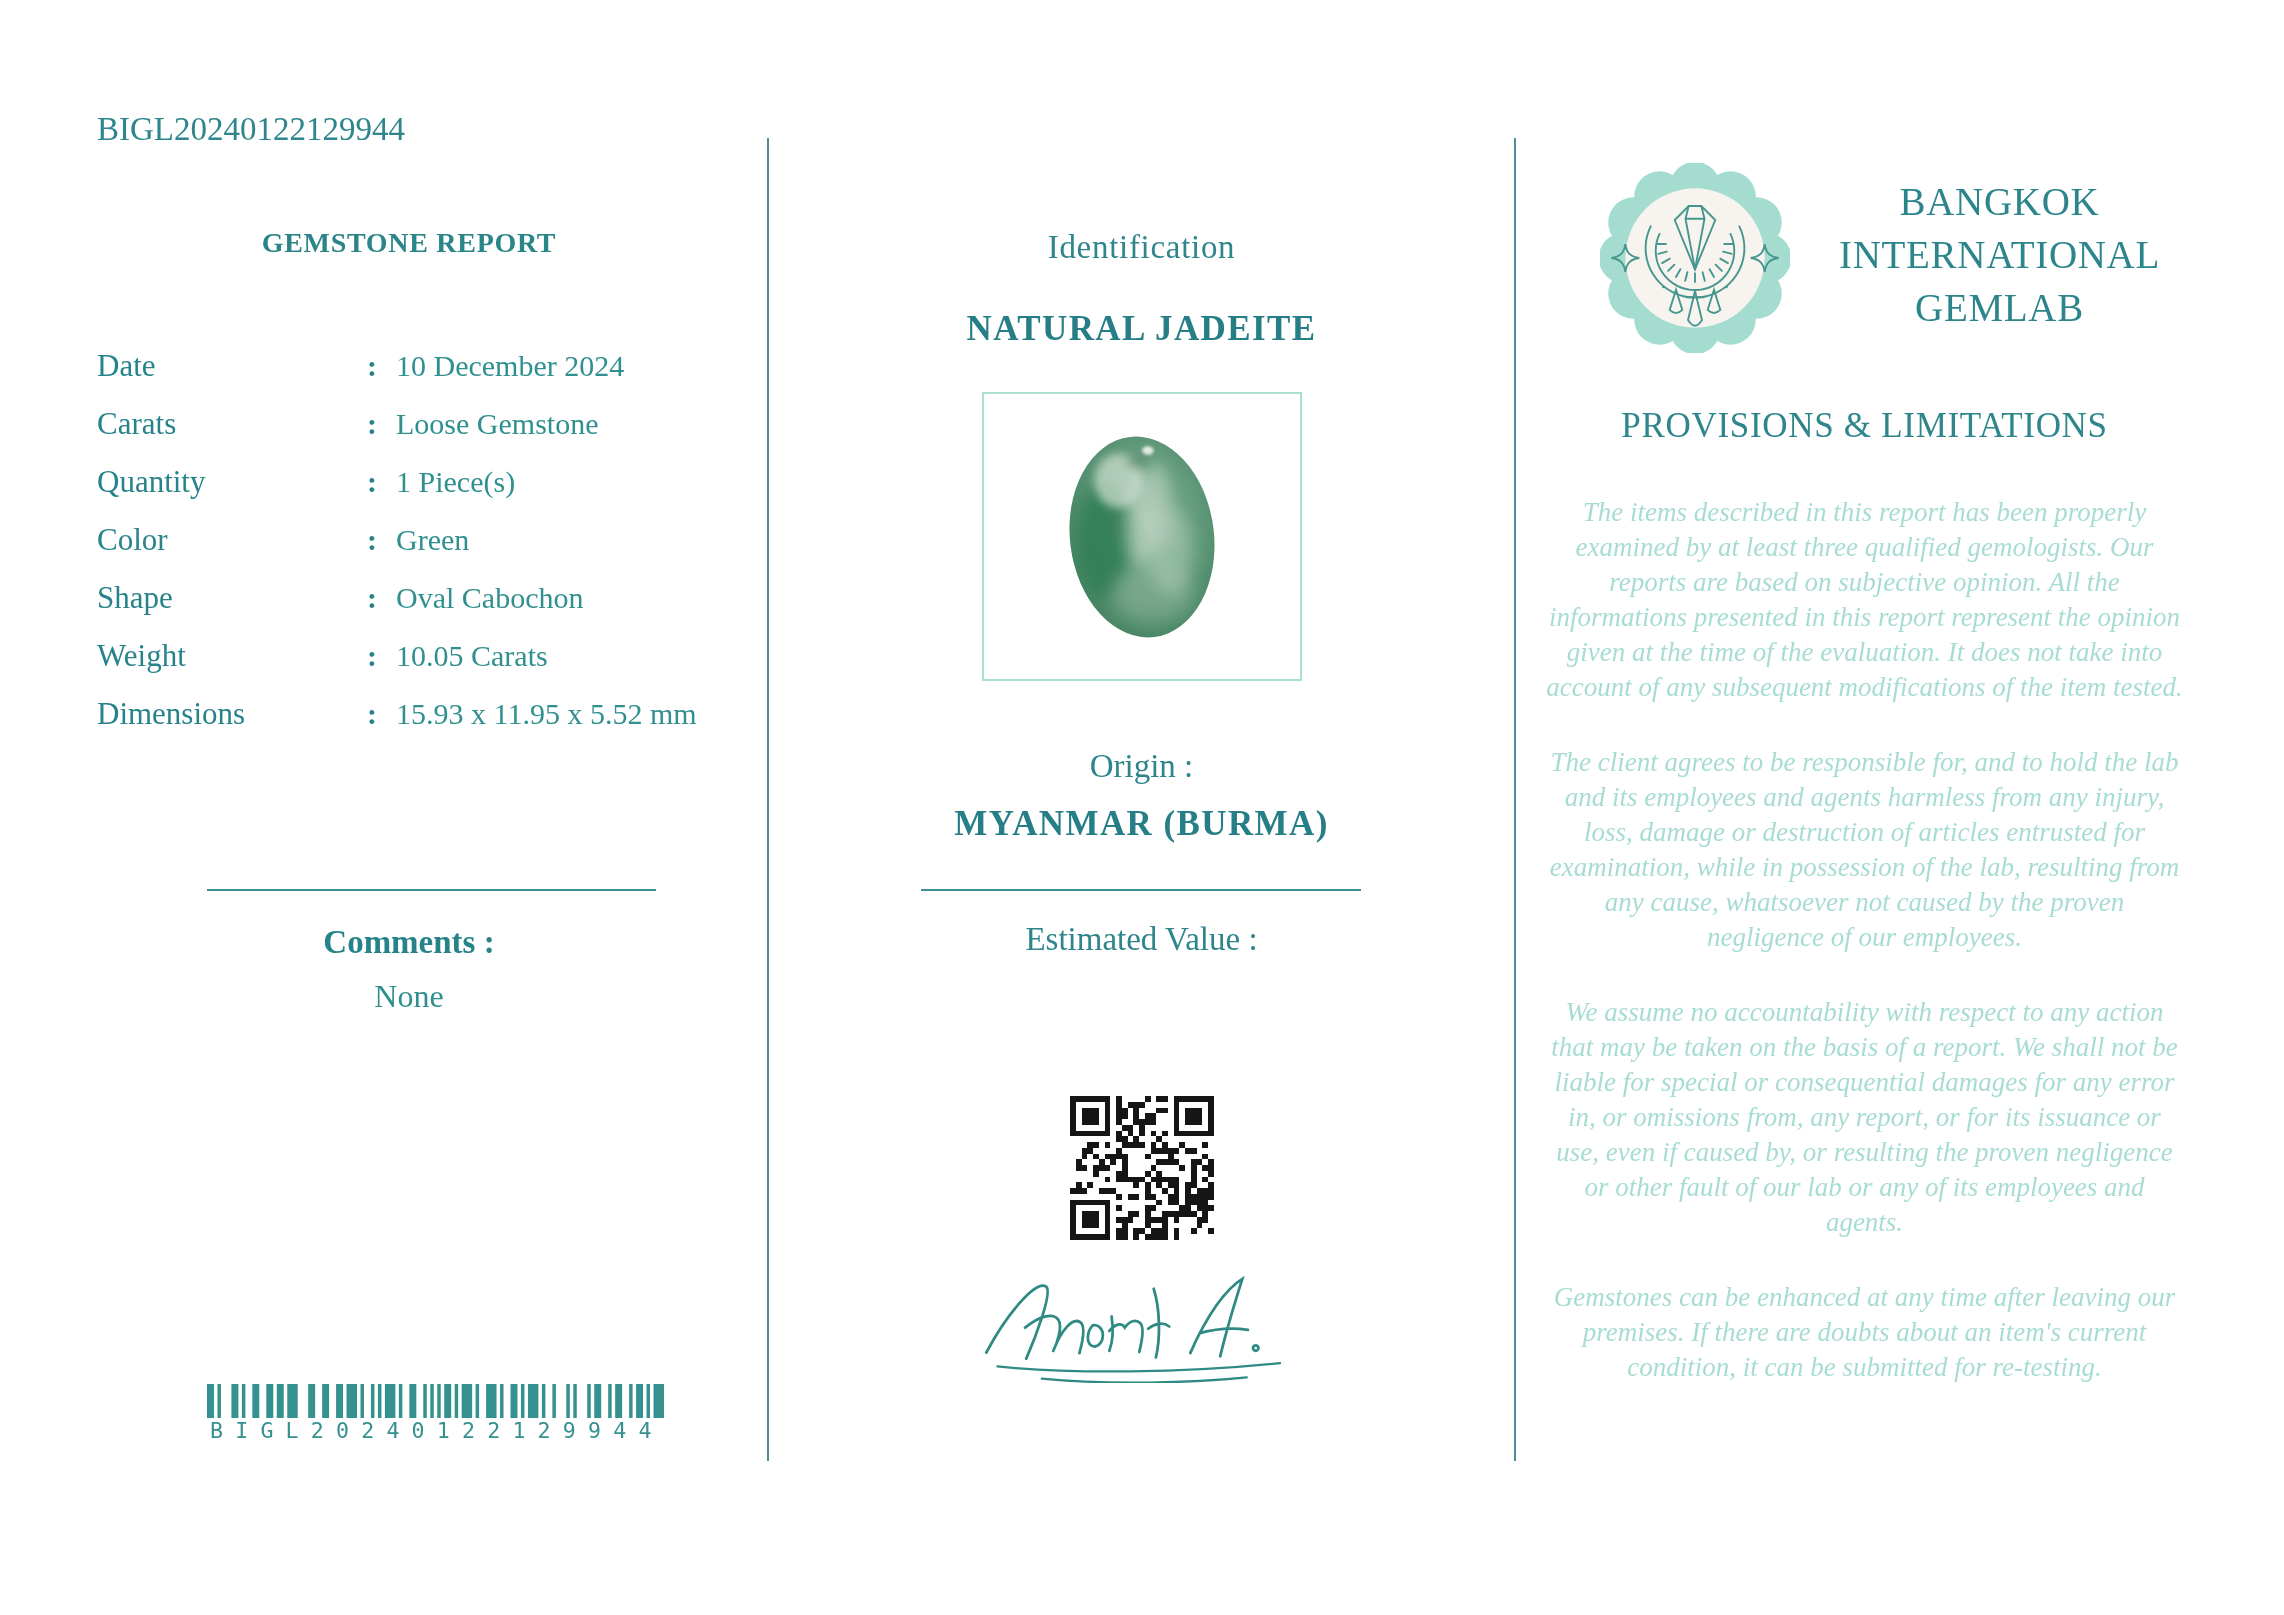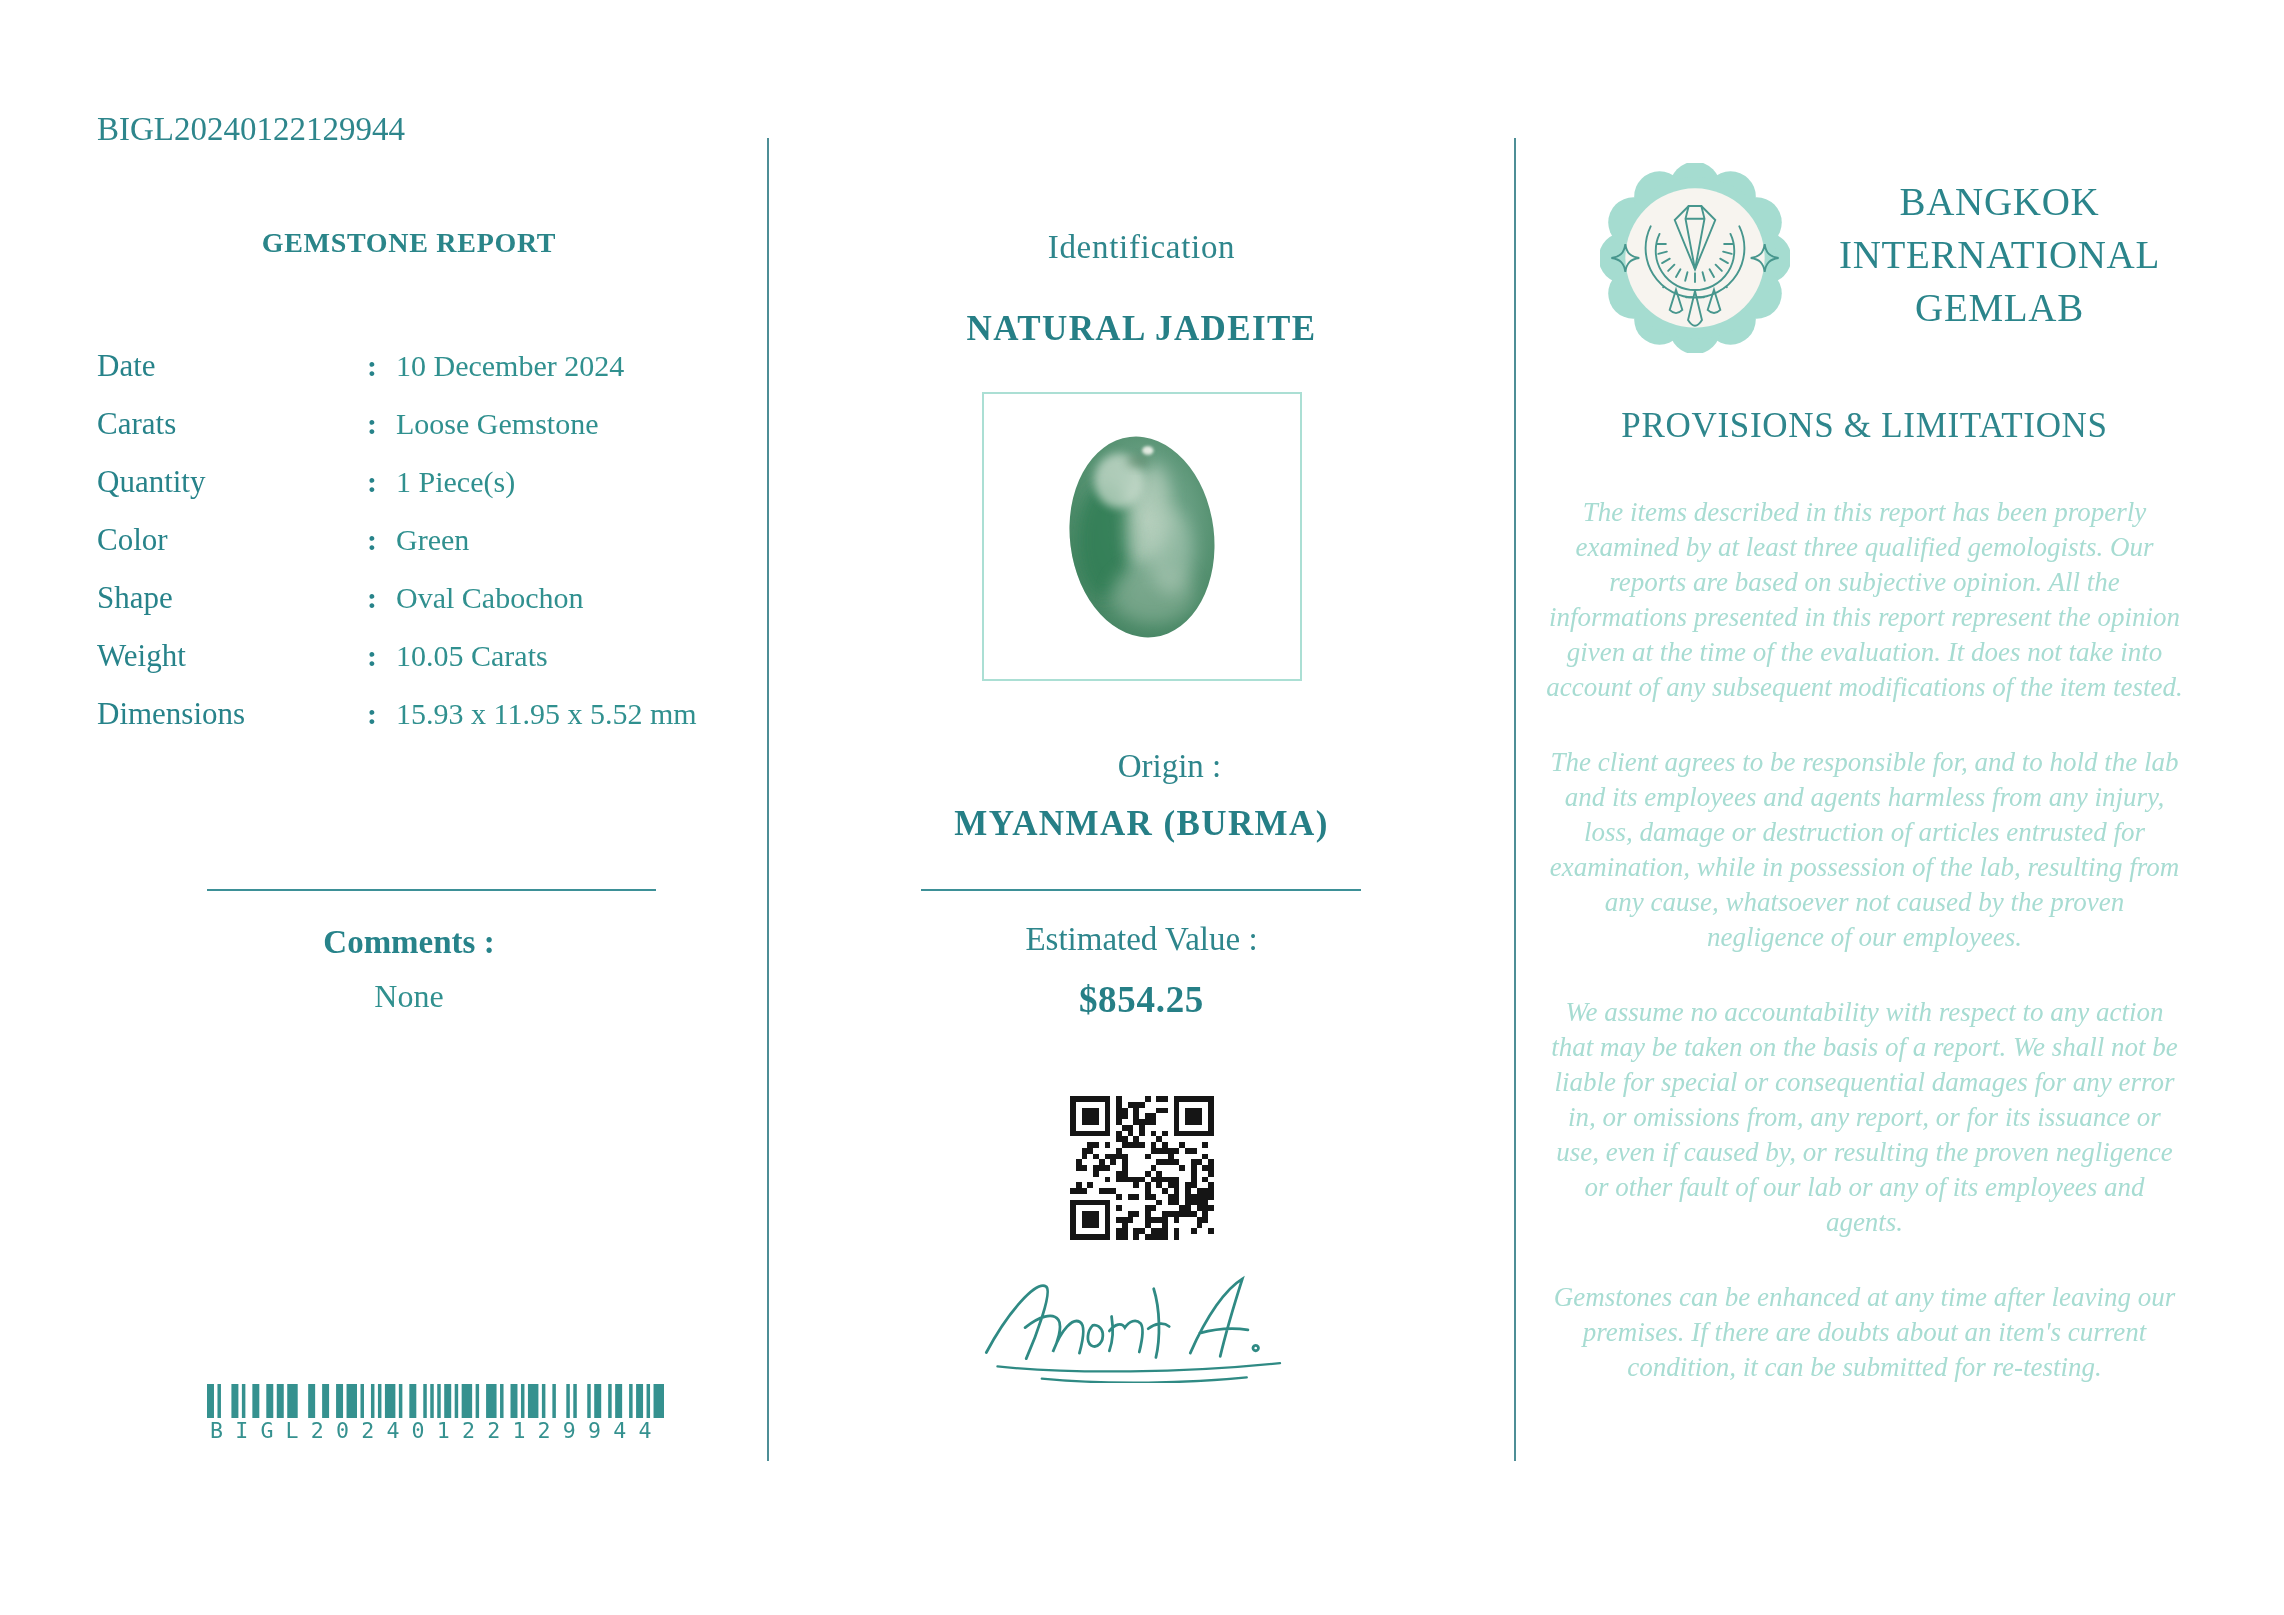--- a/index.html
+++ b/index.html
@@ -29,21 +29,21 @@
                 font-family:"DejaVu Sans Mono",monospace;font-size:21.6px;
                 letter-spacing:12.2px;color:#35918f;white-space:nowrap;}
 
   
   .mid{position:absolute;left:768px;width:747px;text-align:center;}
   .mid-ident{top:229px;font-size:33px;color:#2e868c;letter-spacing:0.7px;}
   .mid-name{top:309px;font-size:35px;font-weight:bold;color:#267f86;letter-spacing:1.4px;}
   .gem-box{position:absolute;left:982px;top:392px;width:320px;height:289px;
            border:2.9px solid #abdfd4;box-sizing:border-box;
            display:flex;align-items:center;justify-content:center;}
-  .origin-label{top:748px;font-size:33px;color:#2e868c;padding-left:28px;}
+  .origin-label{top:748px;font-size:33px;color:#2e868c;}
   .origin-value{top:804px;font-size:35px;font-weight:bold;color:#267f86;letter-spacing:1.4px;}
   .mid-line{left:921px;top:889px;width:440px;}
   .value-label{top:921px;font-size:33px;color:#2e868c;}
   .value-amount{top:978px;font-size:37px;font-weight:bold;color:#267f86;letter-spacing:0.7px;}
   #qr{position:absolute;left:1070px;top:1096px;width:144px;height:144px;shape-rendering:crispEdges;}
   #signature{position:absolute;left:931px;top:1250px;width:421px;height:133px;}
   .accredited{top:1390px;font-size:33px;color:#2e868c;letter-spacing:0.7px;}
 
   
   #logo{position:absolute;left:1600px;top:163px;width:190px;height:190px;}
@@ -193,21 +193,20 @@
       </g>
     </svg>
   </div>
 
   <div class="mid origin-label">Origin :</div>
   <div class="mid origin-value">MYANMAR (BURMA)</div>
 
   <div class="hline mid-line"></div>
 
   <div class="mid value-label">Estimated Value :</div>
-  <div class="mid value-amount">$854.25</div>
 
   <svg id="qr" fill="#151515" viewBox="0 0 25 25">
       <rect x="0" y="0" width="1" height="1"></rect>
       <rect x="1" y="0" width="1" height="1"></rect>
       <rect x="2" y="0" width="1" height="1"></rect>
       <rect x="3" y="0" width="1" height="1"></rect>
       <rect x="4" y="0" width="1" height="1"></rect>
       <rect x="5" y="0" width="1" height="1"></rect>
       <rect x="6" y="0" width="1" height="1"></rect>
       <rect x="8" y="0" width="1" height="1"></rect>

